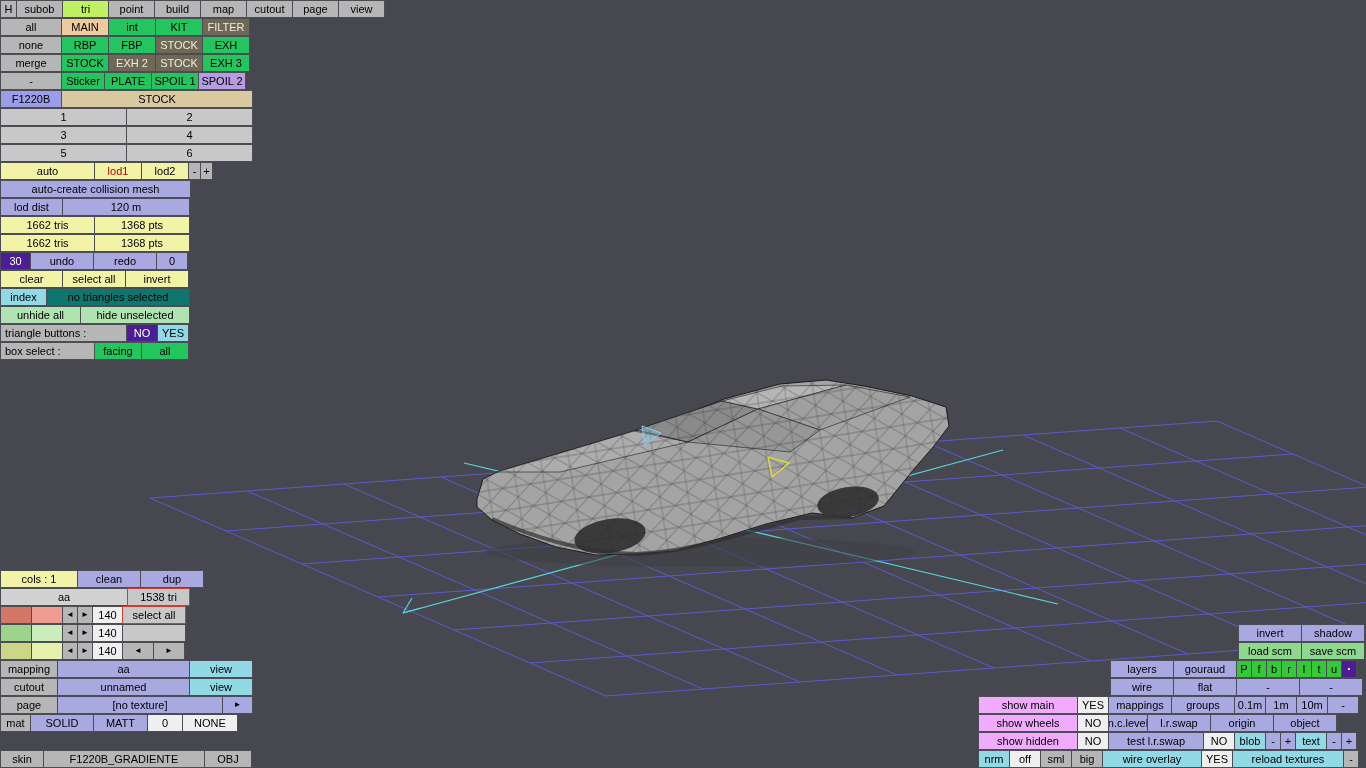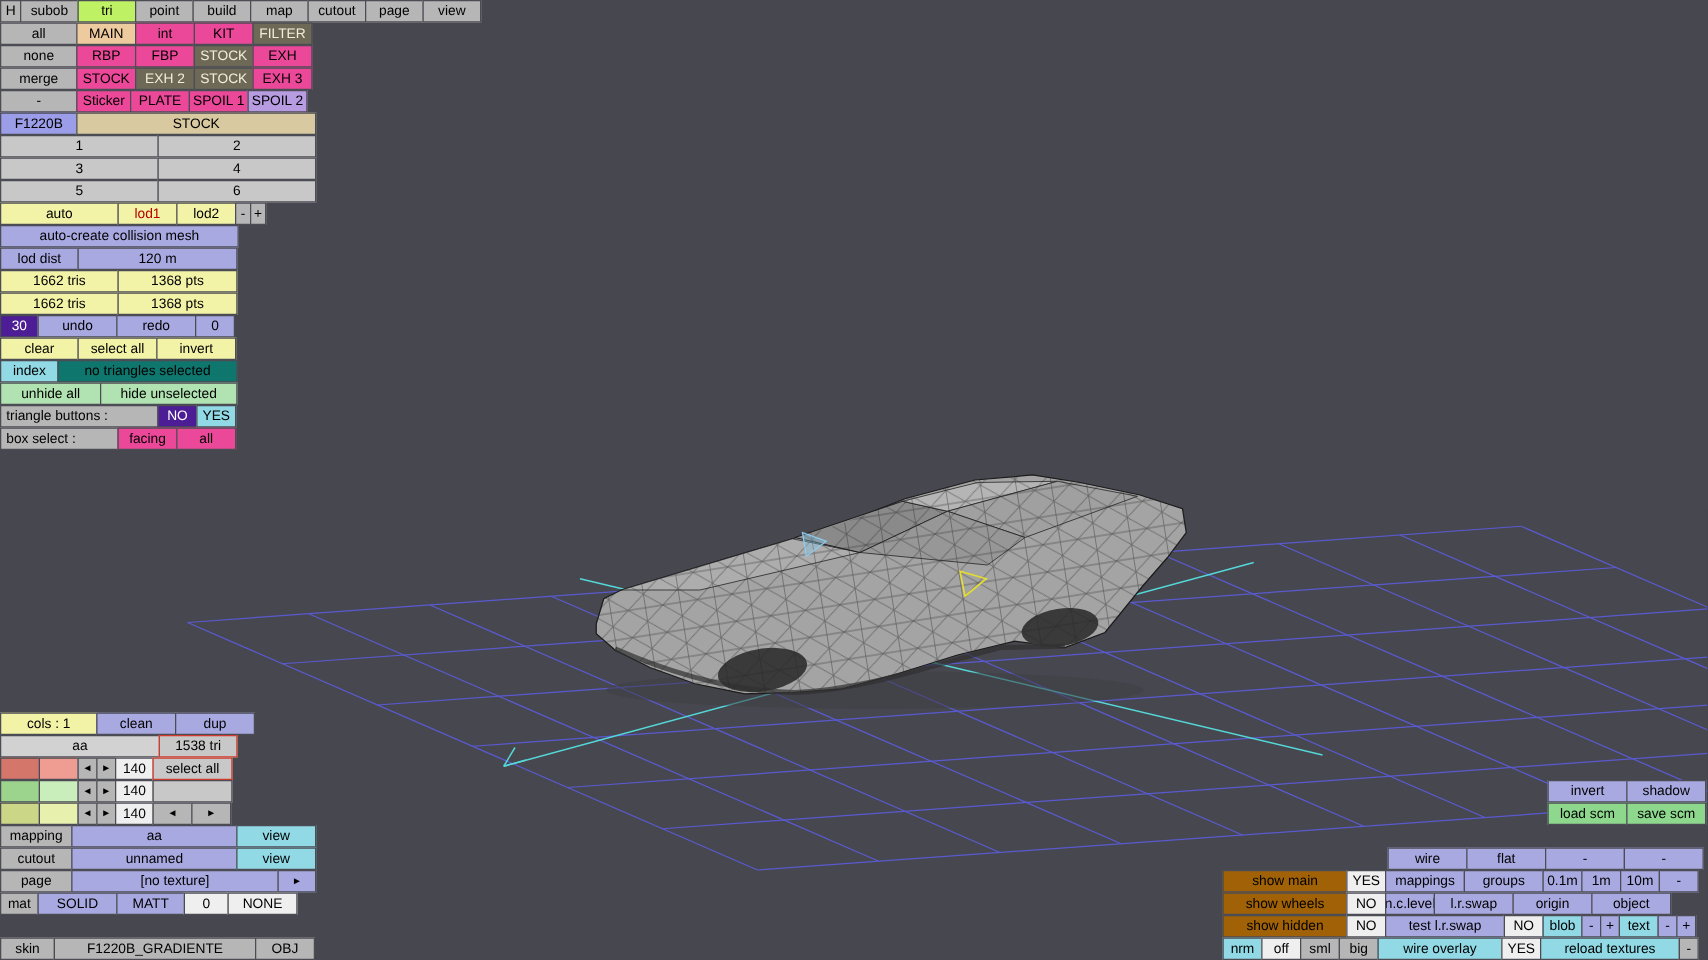--- a/index.html
+++ b/index.html
@@ -9,21 +9,21 @@
   svg.vp{position:absolute;left:0;top:0;z-index:1}
   .row{position:absolute;display:flex;z-index:2}
   .c{height:18px;display:flex;align-items:center;justify-content:center;
      font-size:11px;line-height:1;color:#000;border:1px solid #4c4c54;
      white-space:nowrap;overflow:hidden;cursor:default}
   .c + .c{margin-left:-1px}
   .lft{justify-content:flex-start;padding-left:4px}
   .sm{font-size:8px}
   
   .gray{background:#b6b6b6}.gray2{background:#c8c8c8}.gray3{background:#d2d2d2}
-  .or{background:#ec4899}.or2{background:#a16207}
+  .or{background:#22c55e}.or2{background:#f0abfc}
   .tan{background:#eecb9e}.tan2{background:#d8c9a0}
   .dark{background:#6e6957;color:#f2ecd8}
   .lav{background:#a9a9e2}.per{background:#9b9de8}
   .yel{background:#f3f3a8}
   .cy{background:#90d9e5}.cy2{background:#0f766e}
   .grn{background:#b1e2b1}.grn2{background:#8ed88e}.grnb{background:#06da06}
   .wht{background:#efefef}
   .navy{background:#4c1d95;color:#fff}
   .viol{background:#b79ce2}
   .menuact{background:#bef264}
@@ -271,20 +271,32 @@
   </div>
 
   <div class="row" style="left:1238px;top:624px">
     <div class="c lav" style="width:64px">invert</div>
     <div class="c lav" style="width:64px">shadow</div>
   </div>
   <div class="row" style="left:1238px;top:642px">
     <div class="c grn2" style="width:64px">load scm</div>
     <div class="c grn2" style="width:64px">save scm</div>
   </div>
+  <div class="row" style="left:1110px;top:660px">
+    <div class="c lav" style="width:64px">layers</div>
+    <div class="c lav" style="width:64px">gouraud</div>
+    <div class="c tg" style="width:16px">P</div>
+    <div class="c tg" style="width:16px">f</div>
+    <div class="c tg" style="width:16px">b</div>
+    <div class="c tg" style="width:16px">r</div>
+    <div class="c tg" style="width:16px">l</div>
+    <div class="c tg" style="width:16px">t</div>
+    <div class="c tg" style="width:16px">u</div>
+    <div class="c navy sm" style="width:16px">•</div>
+  </div>
   <div class="row" style="left:1110px;top:678px">
     <div class="c lav" style="width:64px">wire</div>
     <div class="c lav" style="width:64px">flat</div>
     <div class="c lav" style="width:64px">-</div>
     <div class="c lav" style="width:64px">-</div>
   </div>
   <div class="row" style="left:978px;top:696px">
     <div class="c or2" style="width:100px">show main</div>
     <div class="c wht" style="width:32px">YES</div>
     <div class="c lav" style="width:64px">mappings</div>

